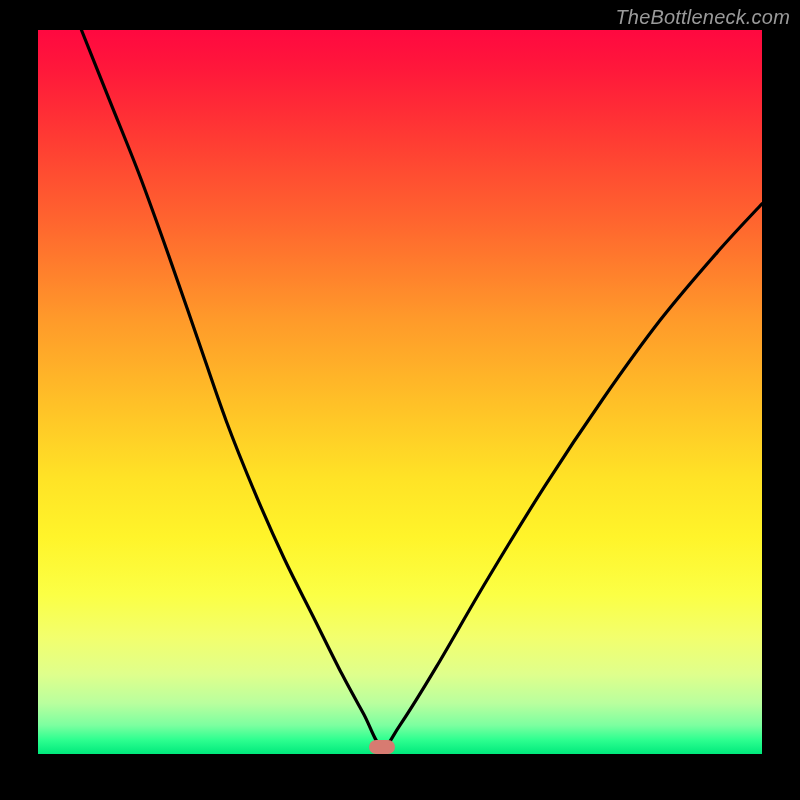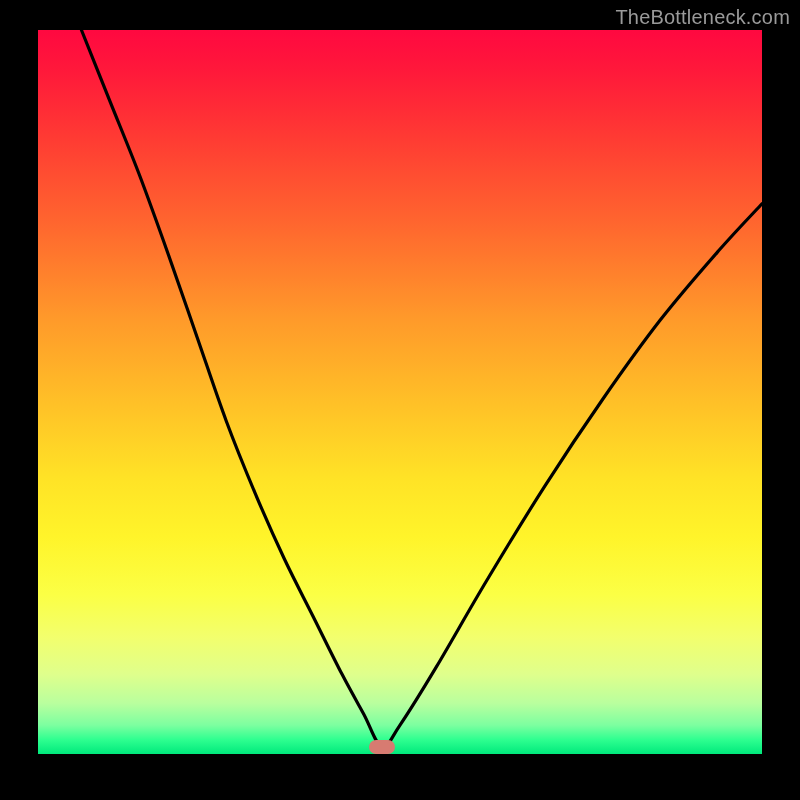--- a/index.html
+++ b/index.html
@@ -9,20 +9,21 @@
     height: 800px;
     background: #000;
     overflow: hidden;
     font-family: Arial, Helvetica, sans-serif;
   }
   .frame {
     position: relative;
     width: 800px;
     height: 644px;
     background: #000;
+    font-style: italic;
   }
   .plot-area {
     position: absolute;
     left: 38px;
     top: 30px;
     width: 724px;
     height: 724px;
     
     background: linear-gradient(
       to bottom,

